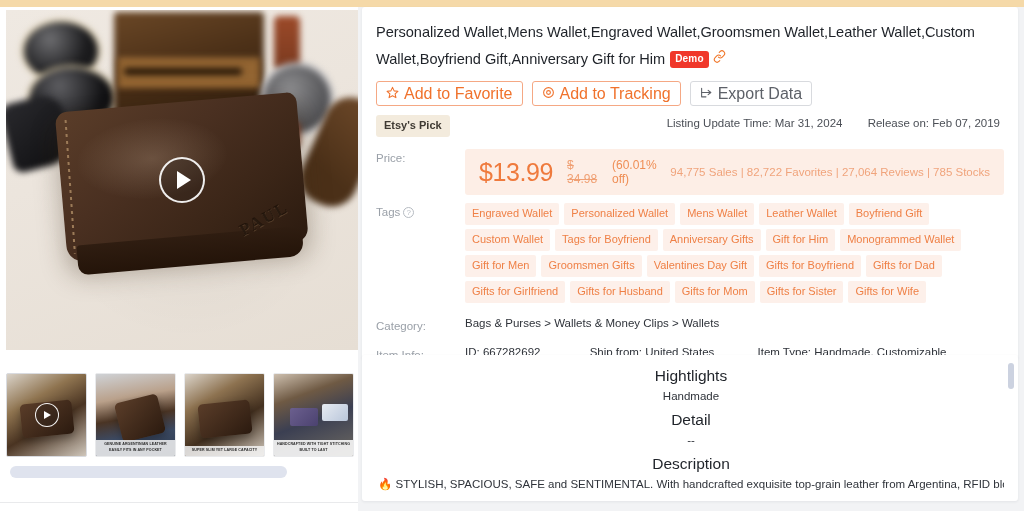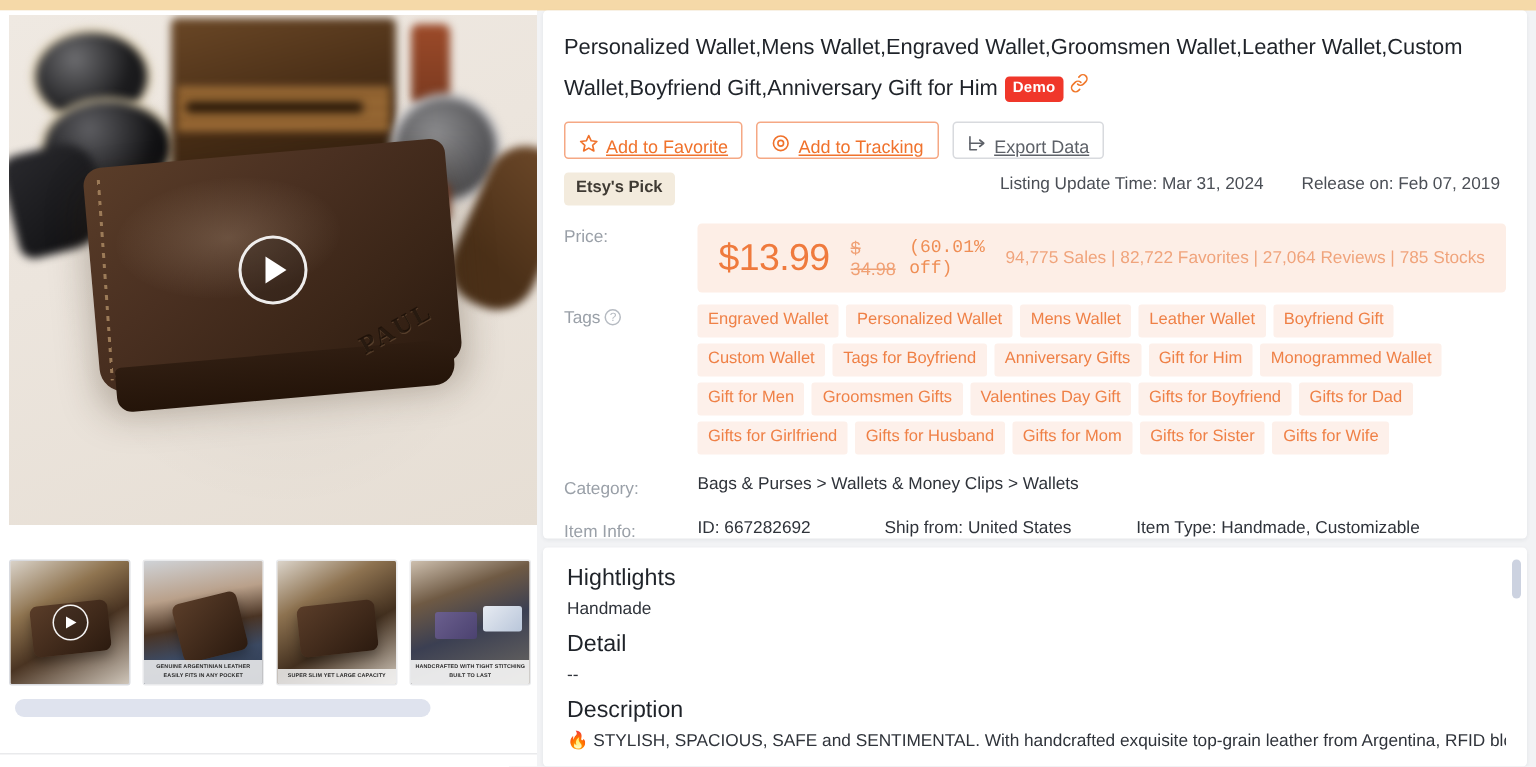--- a/index.html
+++ b/index.html
@@ -155,42 +155,42 @@
   .right-col {
     position: absolute; left: 362px; top: 7px; width: 662px; height: 504px;
   }
 
   .card {
     position: absolute; left: 0; width: 656px;
     background: #fff; border-radius: 3px;
     box-shadow: 0 1px 3px rgba(30,40,60,0.07);
   }
   .card-top { top: 0; height: 352px; padding: 12px 14px 16px 14px; }
-  .card-bottom { top: 358px; height: 146px; padding: 12px 14px 0 16px; overflow: hidden; }
+  .card-bottom { top: 348px; height: 146px; padding: 12px 14px 0 16px; overflow: hidden; text-align: center; }
 
   
   .title {
     font-size: 14.6px; line-height: 26px; color: #1f2329; font-weight: 400;
     letter-spacing: -0.05px;
   }
   .demo-badge {
     display: inline-block; vertical-align: 2px;
     background: #f0372a; color: #fff;
     font-size: 10px; font-weight: 700; line-height: 1;
     padding: 3px 5px 4px; border-radius: 3px;
     margin: 0 4px 0 5px; letter-spacing: .2px;
   }
   .link-icon { display: inline-block; vertical-align: 1px; color: #f0772a; cursor: pointer; }
 
   
   .actions { margin-top: 9px; display: flex; gap: 9px; align-items: center; }
   .btn {
-    display: inline-flex; align-items: flex-end; gap: 5px;
+    display: inline-flex; align-items: center; gap: 5px;
     height: 25px; padding: 0 9px;
-    border-radius: 3px; font-size: 12px; cursor: pointer; background: #fff; text-decoration: underline;
+    border-radius: 3px; font-size: 16px; cursor: pointer; background: #fff;
   }
   .btn-orange { border: 1px solid #f5a884; color: #f0722c; }
   .btn-grey { border: 1px solid #d8dade; color: #5d6168; }
 
   .etsy-pick {
     display: inline-block; margin-top: 9px;
     background: #f3ebdd; color: #3f3a33;
     font-size: 11px; font-weight: 700; line-height: 1;
     padding: 5px 8px 6px; border-radius: 3px;
   }
@@ -212,21 +212,21 @@
 
   
   .price-row { margin-bottom: 4px; }
   .price-box {
     background: #fdeee6; border-radius: 3px;
     height: 46px; padding: 0 14px;
     display: flex; align-items: center;
   }
   .price-main { font-size: 25px; color: #ef7a3d; font-weight: 400; letter-spacing: -.4px; }
   .price-old { font-size: 12px; color: #f0a074; text-decoration: line-through; margin-left: 14px; }
-  .price-off { font-size: 12px; color: #ef8e55; margin-left: 9px; font-family: Liberation Mono, monospace; }
+  .price-off { font-size: 12px; color: #ef8e55; margin-left: 9px; }
   .price-stats { margin-left: auto; font-size: 11.5px; color: #f0a47c; white-space: nowrap; }
 
   
   .tags-row { margin-top: 8px; }
   .help-ico {
     display: inline-block; width: 11px; height: 11px; border-radius: 50%;
     border: 1px solid #b6bbc2; color: #b6bbc2;
     font-size: 8px; line-height: 9px; text-align: center;
     margin-left: 3px; vertical-align: 1px; cursor: pointer;
   }

